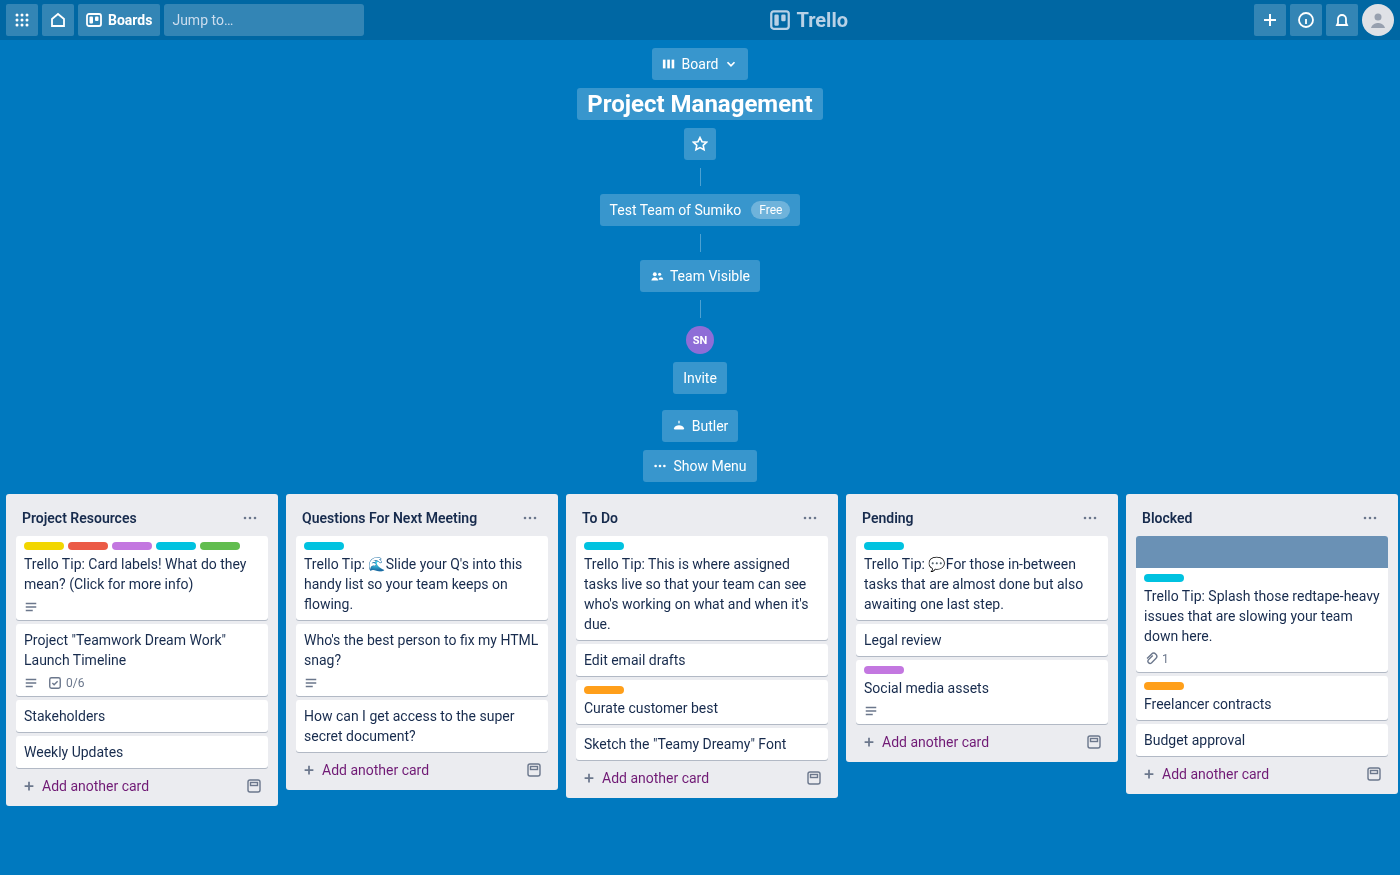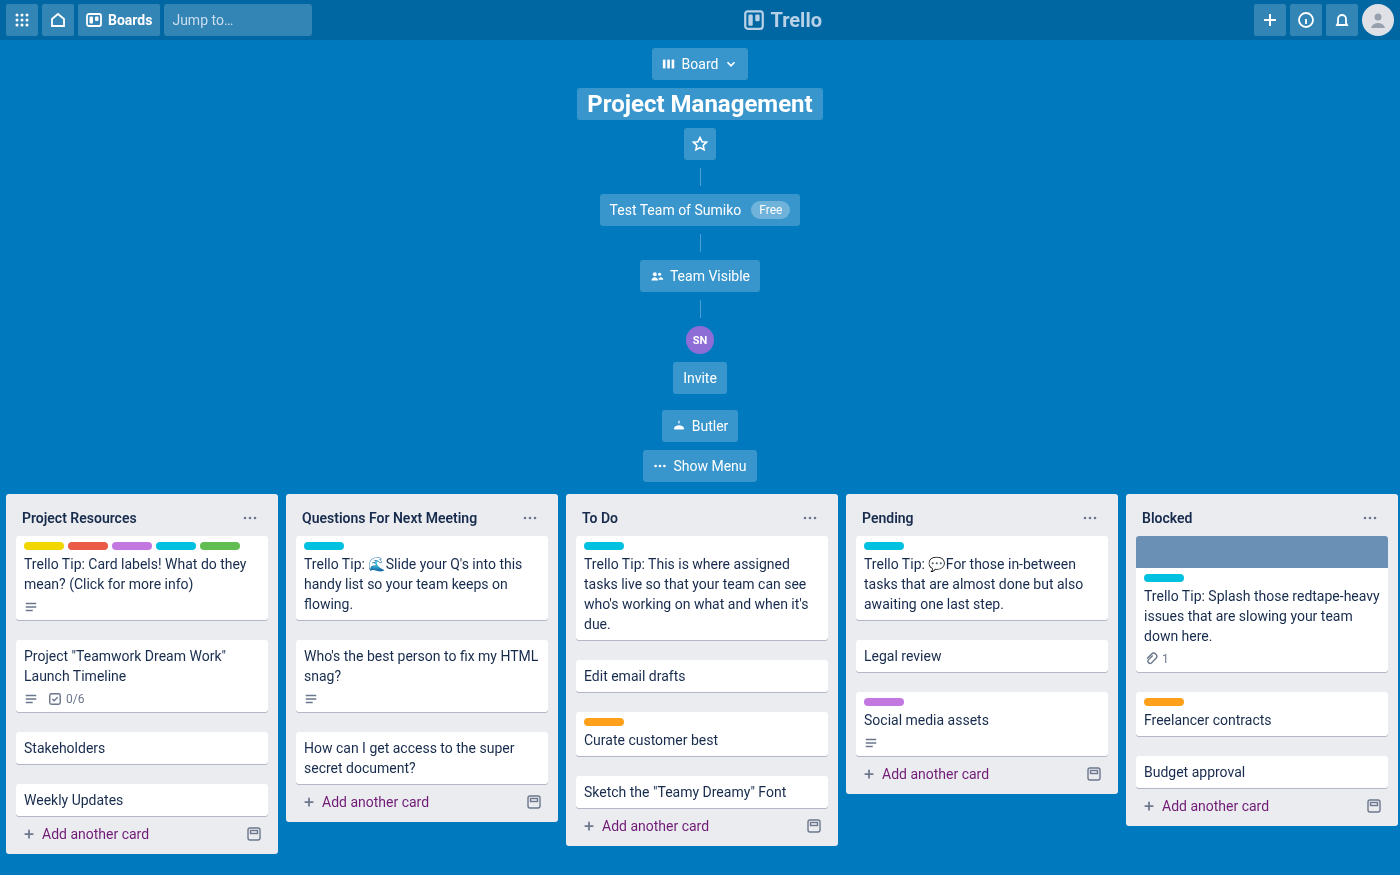--- a/index.html
+++ b/index.html
@@ -1,21 +1,21 @@
 <!DOCTYPE html>
 <html><head>
 <meta charset="utf-8">
 <style>
   * { box-sizing: border-box; margin: 0; padding: 0; font-family: -apple-system, BlinkMacSystemFont, "Segoe UI", Roboto, sans-serif; }
   body { background: #0079BF; color: #172b4d; width: 1400px; height: 875px; overflow: hidden; }
   
   
   .header { background: #0067A3; height: 40px; display: flex; align-items: center; padding: 0 6px; gap: 4px; }
   .hdr-btn { background: rgba(255,255,255,0.2); border: none; border-radius: 2px; height: 32px; min-width: 32px; display: inline-flex; align-items: center; justify-content: center; color: #fff; cursor: pointer; padding: 0 8px; font-size: 14px; font-weight: 700; gap: 6px;}
-  .search-box { background: rgba(255,255,255,0.2); border-radius: 3px; height: 32px; width: 148px; display: flex; align-items: center; padding: 0 8px; color: #cde; gap: 6px;}
+  .search-box { background: rgba(255,255,255,0.2); border-radius: 3px; height: 32px; width: 200px; display: flex; align-items: center; padding: 0 8px; color: #cde; gap: 6px;}
   .search-box input { flex:1; border:none; background:transparent; color:#fff; outline:none; font-size:14px;}
   .search-box input::placeholder{color:#cde;}
   .logo-wrap { flex:1; display:flex; align-items:center; justify-content:center; color:#cde; font-weight:700; font-size:20px; gap:6px; opacity:.9;}
   .hdr-right { display:flex; gap:4px; align-items:center;}
   .avatar-hdr { width:32px; height:32px; border-radius:50%; background:#dfe1e6; display:flex; align-items:center; justify-content:center; }
 
   
   .board-bar { display:flex; align-items:center; padding:8px 10px; gap:8px; color:#fff;flex-direction:column;}
   .bb-btn { background: rgba(255,255,255,0.22); border:none; border-radius:3px; height:32px; display:inline-flex; align-items:center; padding:0 10px; color:#fff; cursor:pointer; font-size:14px; gap:6px;}
   .divider { width:1px; height:18px; background: rgba(255,255,255,0.3); margin:0 2px;}
@@ -23,21 +23,21 @@
   .pill { background: rgba(255,255,255,0.28); border-radius:10px; font-size:12px; padding:2px 8px; margin-left:4px;}
   .mini-avatar { width:28px; height:28px; border-radius:50%; background:#8e6dd7; display:inline-flex; align-items:center; justify-content:center; color:#fff; font-size:11px; font-weight:700;}
   .bb-spacer { flex:1; }
 
   
   .board { padding: 4px 6px; display:flex; gap:8px; align-items:flex-start; height:calc(100% - 40px - 48px); overflow-x:auto;}
   .list { background:#ebecf0; border-radius:3px; width:272px; flex:0 0 272px; display:flex; flex-direction:column; max-height:100%; padding:8px;}
   .list-header { display:flex; align-items:center; padding:4px 8px 4px 8px;}
   .list-title { font-weight:600; font-size:14px; color:#172b4d; flex:1;}
   .list-menu { color:#6b778c; padding:4px; cursor:pointer; border-radius:3px;}
-  .list-cards { display:flex; flex-direction:column; gap:20px; padding:2px 2px;}
+  .list-cards { display:flex; flex-direction:column; gap:4px; padding:2px 2px;}
   .card { background:#fff; border-radius:3px; box-shadow:0 1px 0 rgba(9,30,66,.25); padding:6px 8px 6px 8px; cursor:pointer; font-size:14px; color:#172b4d;}
   .card-cover { height:32px; background:#6A91B5; border-radius:3px 3px 0 0; margin:-6px -8px 6px -8px;}
   .labels { display:flex; gap:4px; margin-bottom:4px; flex-wrap:wrap;}
   .label { width:40px; height:8px; border-radius:4px;}
   .label.yellow{background:#f2d600;} .label.red{background:#eb5a46;} .label.purple{background:#c377e0;} .label.sky{background:#00c2e0;} .label.green{background:#61bd4f;} .label.orange{background:#ff9f1a;}
   .card-title { line-height:20px;}
   .badges { display:flex; gap:10px; margin-top:6px; color:#6b778c; font-size:12px; align-items:center;}
   .badge { display:inline-flex; align-items:center; gap:4px;}
   .add-card { color:#701a75; padding:8px 8px 4px 8px; cursor:pointer; border-radius:3px; font-size:14px; display:flex; align-items:center; gap:6px;}
   .add-card .tmpl { margin-left:auto; color:#6b778c;}

